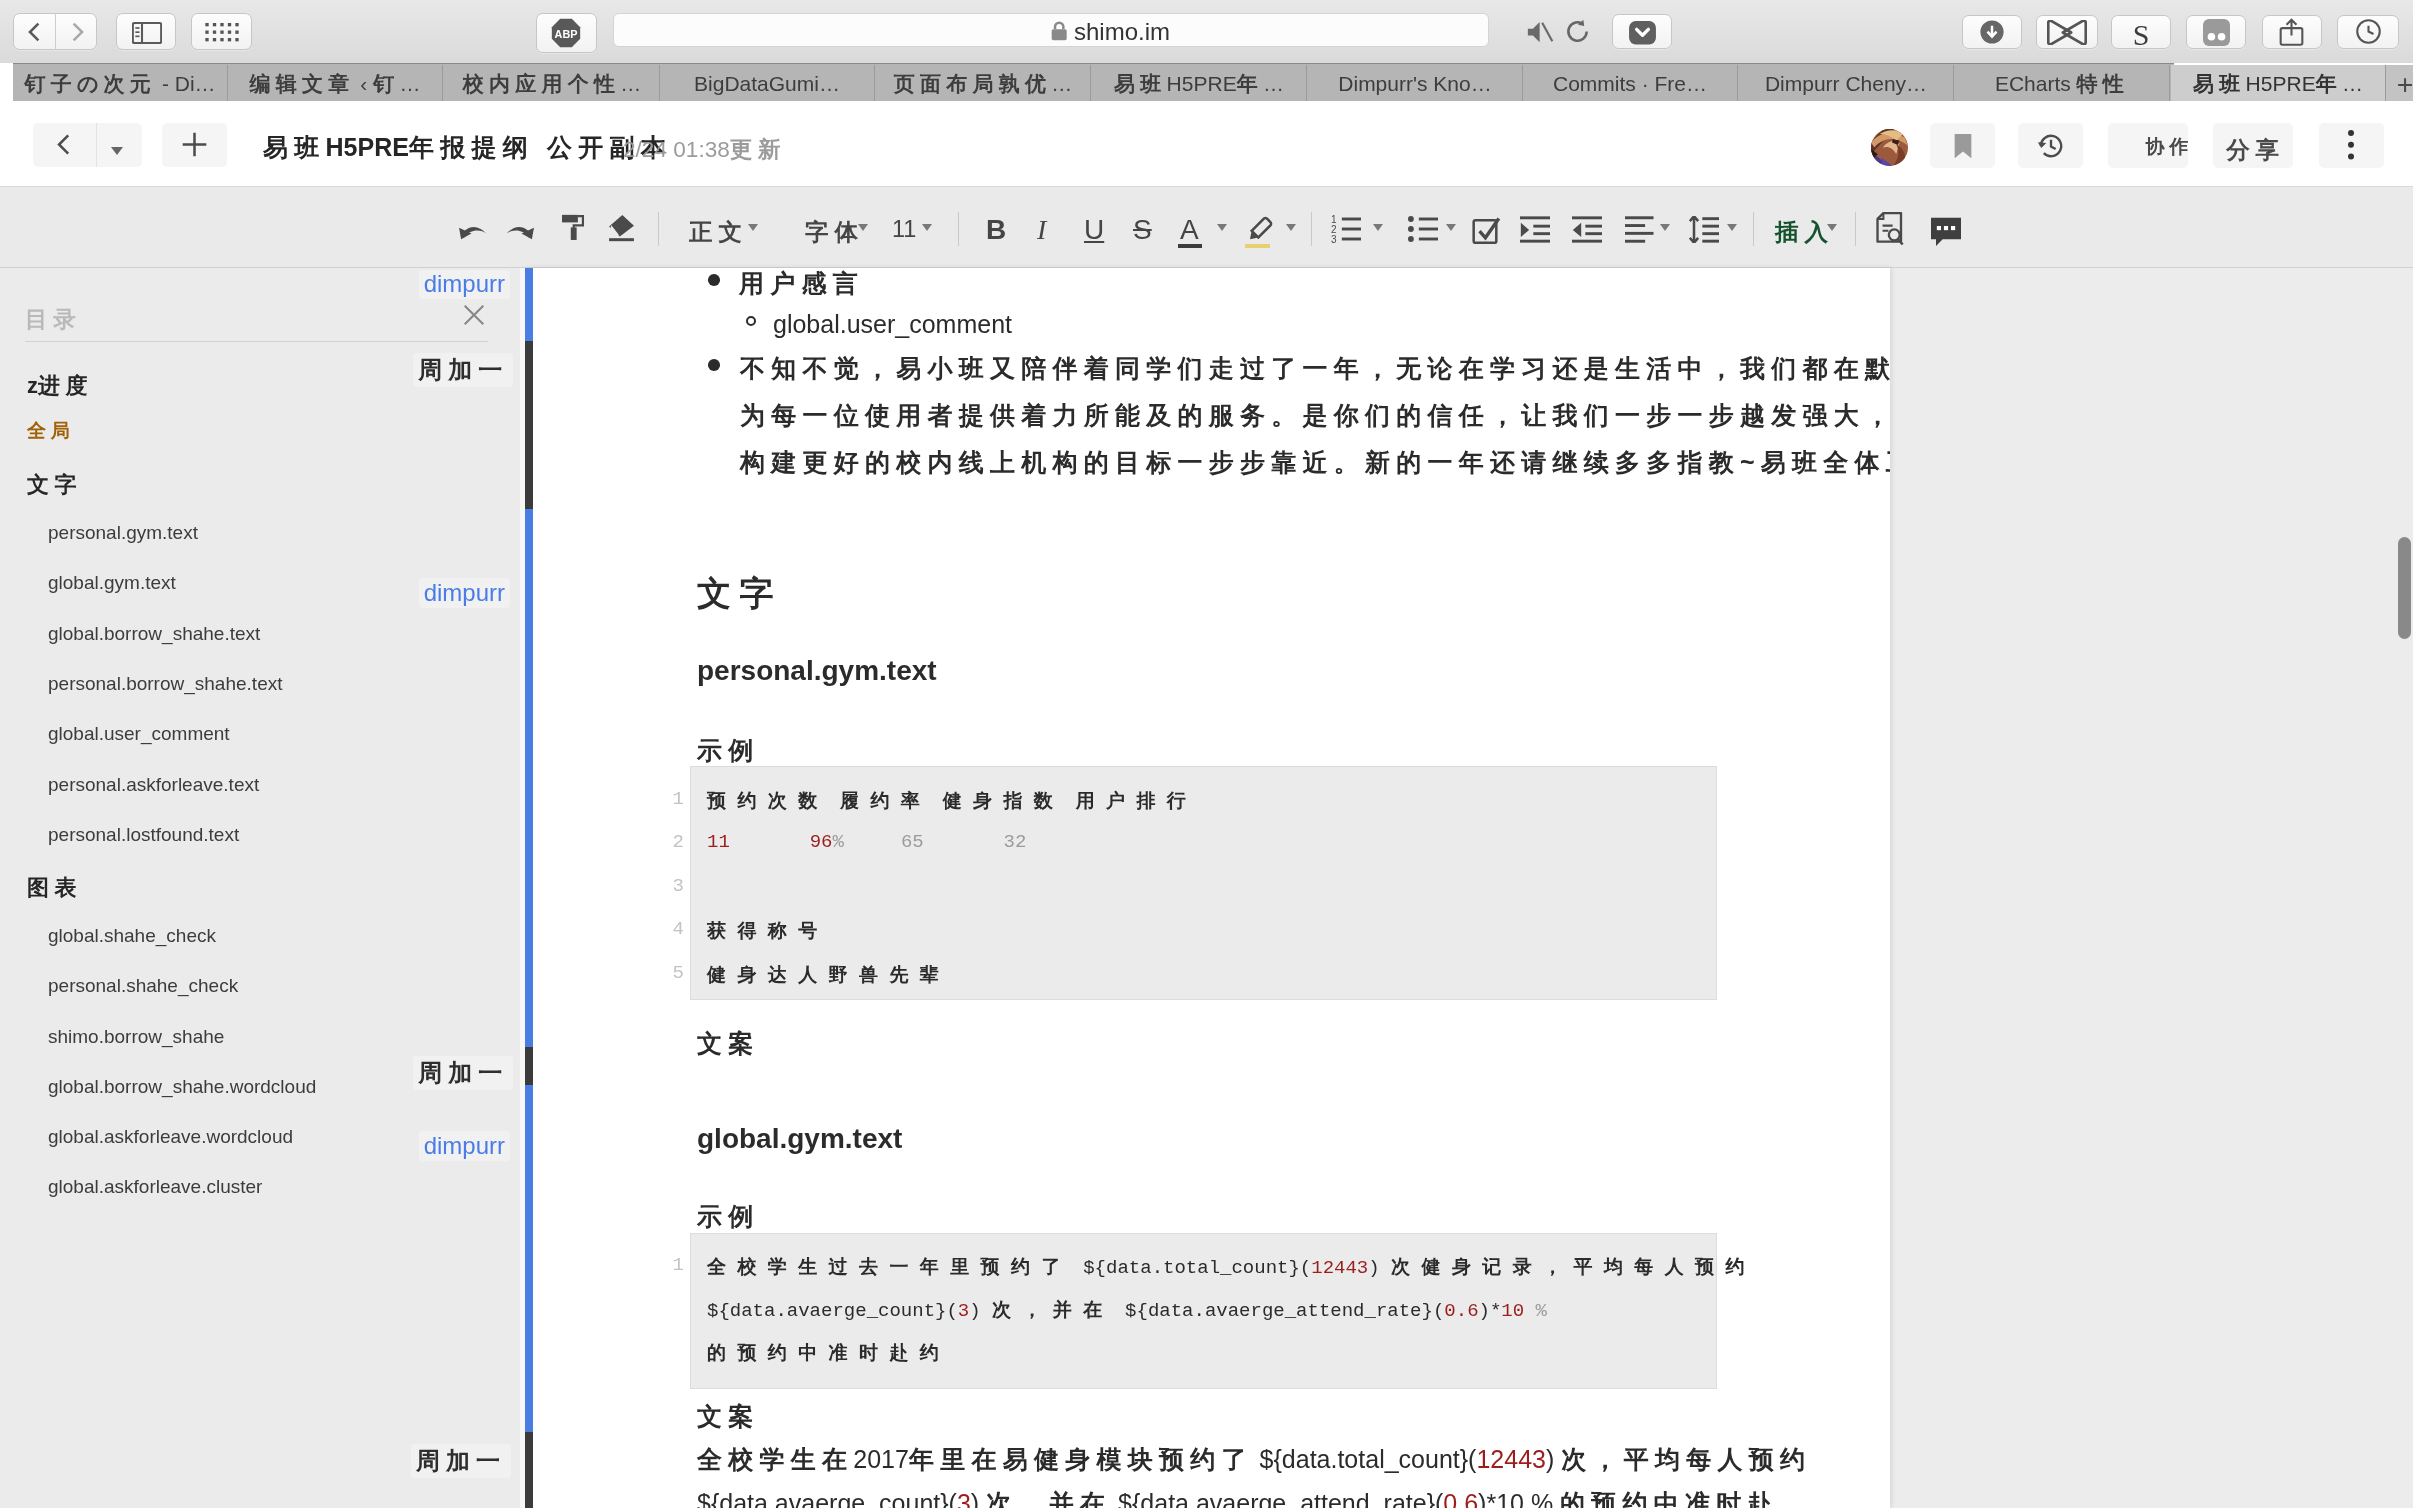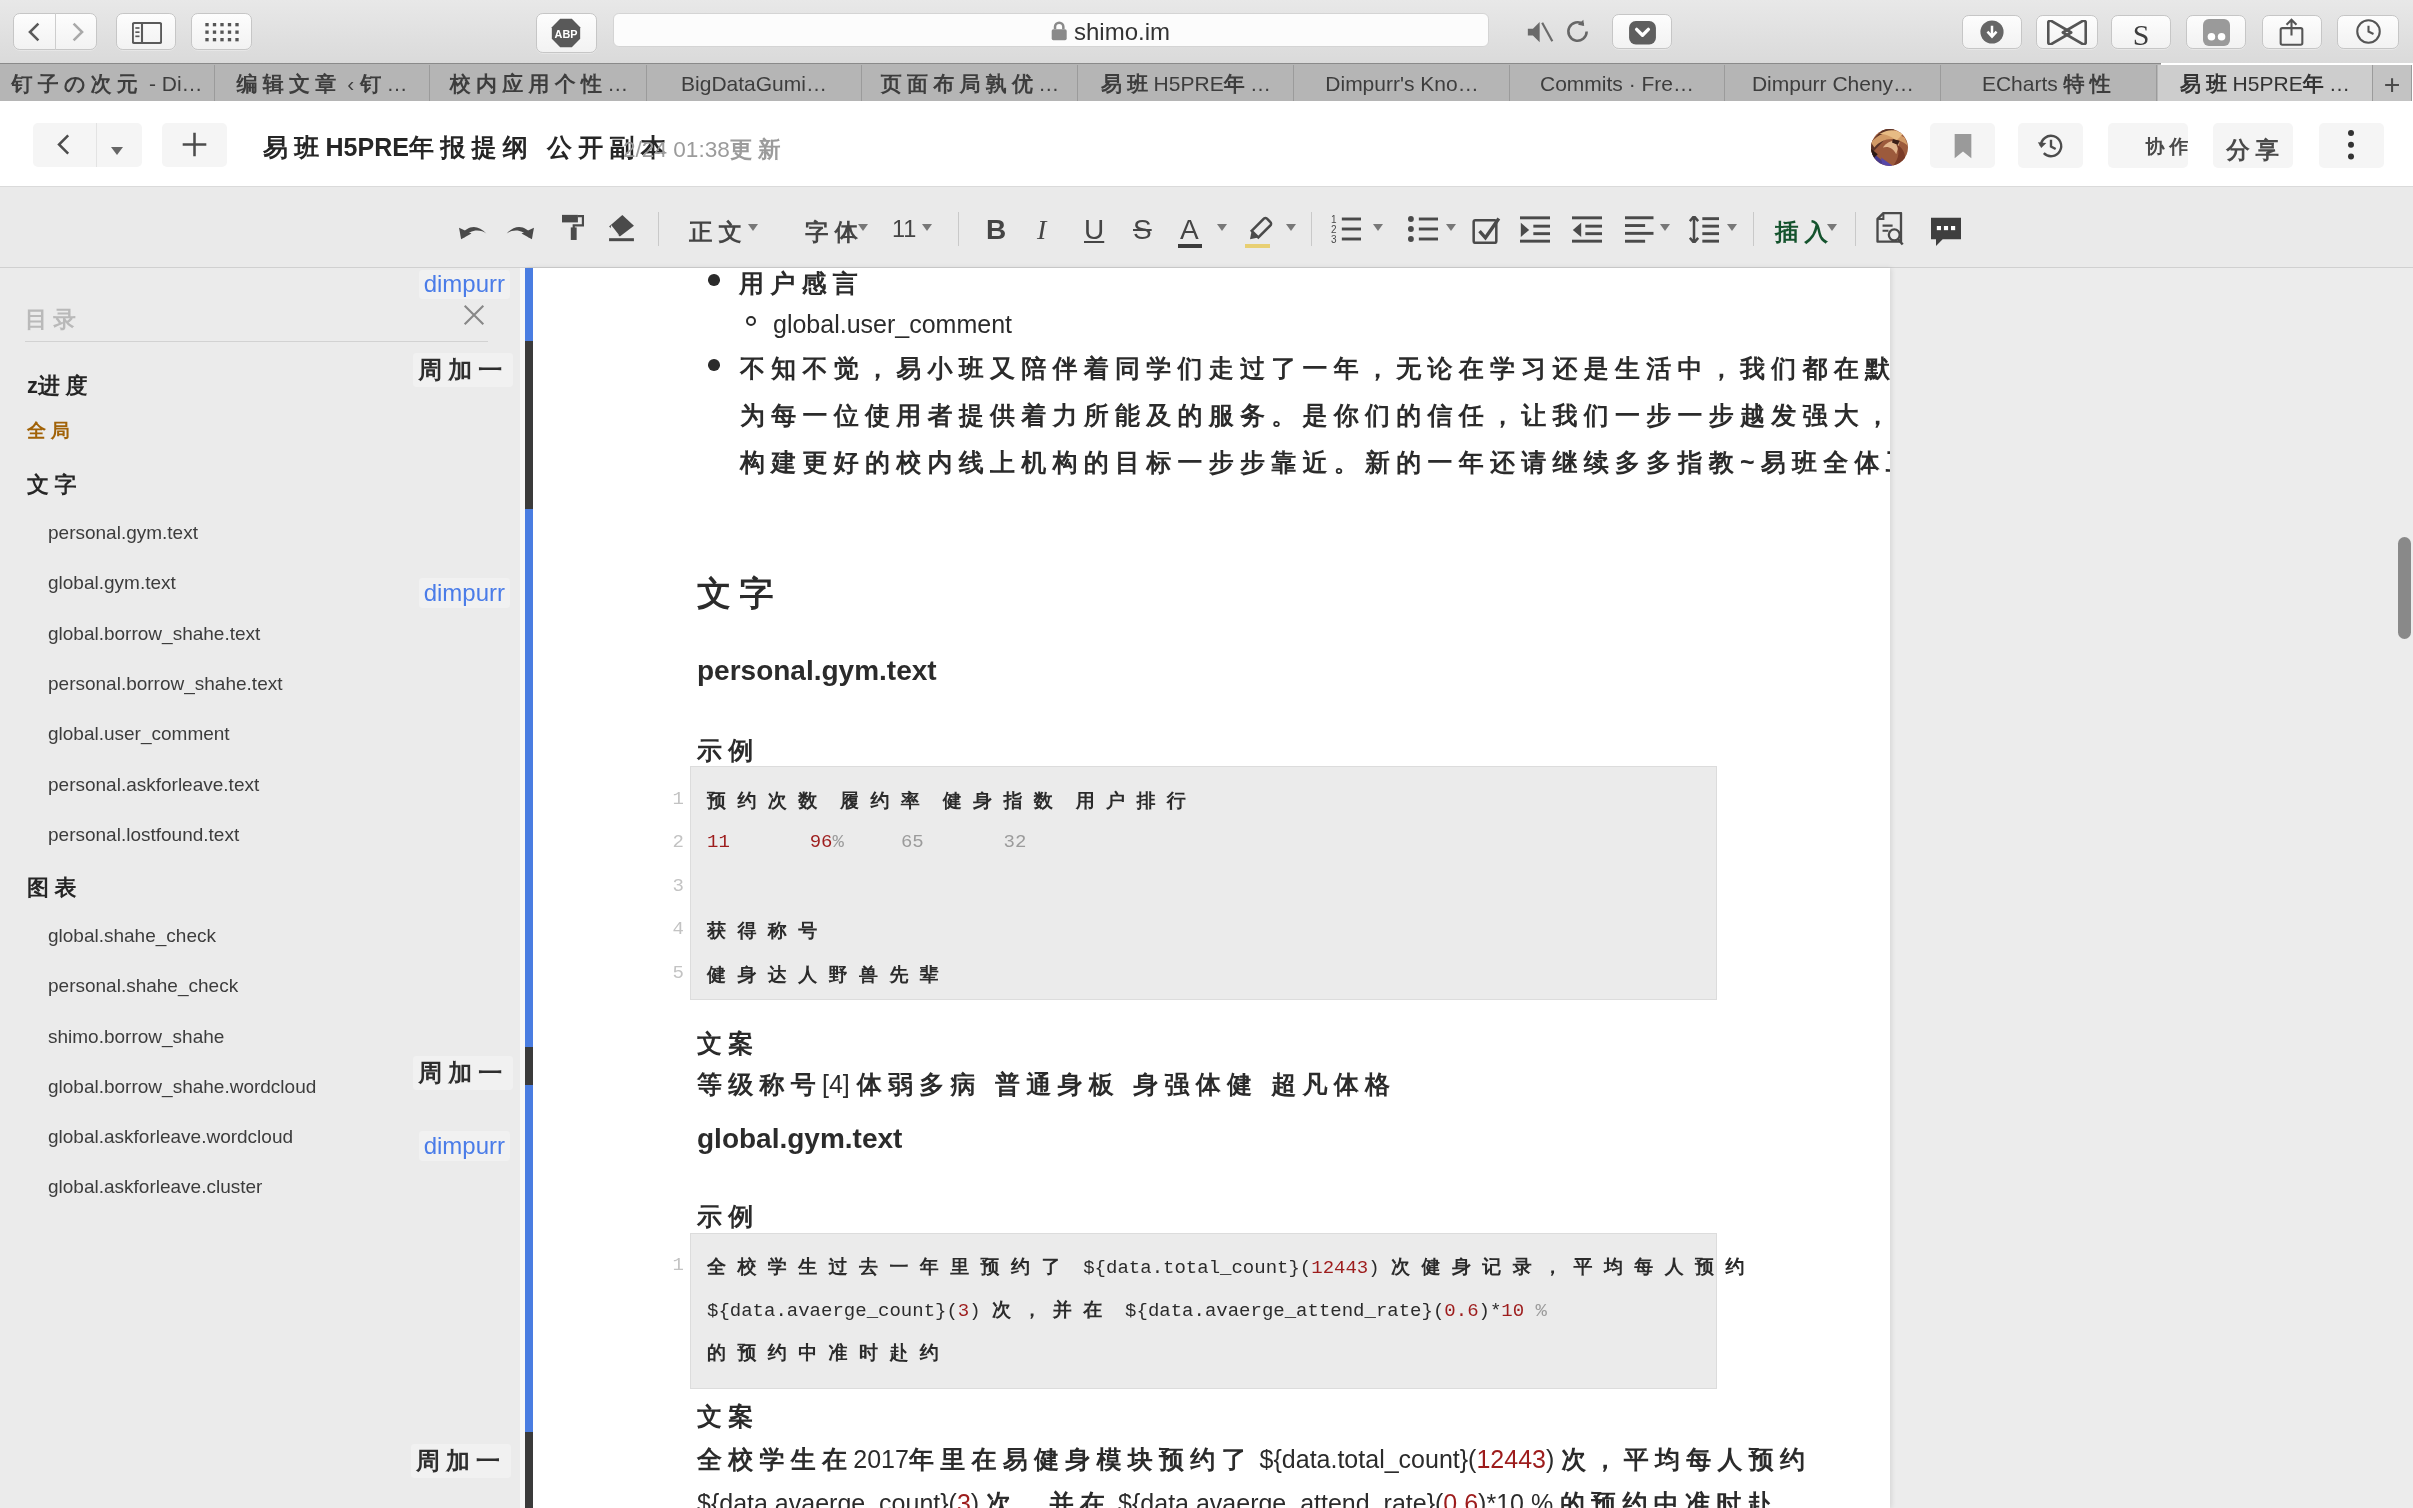--- a/index.html
+++ b/index.html
@@ -4,21 +4,21 @@
 *{margin:0;padding:0;box-sizing:border-box}
 html,body{width:2413px;height:1508px;overflow:hidden;font-family:"Liberation Sans",sans-serif;-webkit-font-smoothing:antialiased}
 #page{position:relative;width:2413px;height:1508px;background:#fff}
 .abs{position:absolute}
 .c{letter-spacing:.25em;font-weight:bold}
 .mc{letter-spacing:.6em;font-weight:bold}
 
 #chrome{position:absolute;left:0;top:0;width:2413px;height:63px;background:linear-gradient(#e8e8e8,#dadada)}
 .cbtn{position:absolute;background:linear-gradient(#fdfdfd,#f2f2f2);border:0.8px solid #c6c6c6;border-radius:6.7px;box-shadow:0 0.8px 0 rgba(255,255,255,.4)}
 
-#tabs{position:absolute;left:0;top:63px;width:2161px;height:39px;background:#b5b5b5;border-top:0.8px solid #8a8a8a}
+#tabs{position:absolute;left:13px;top:63px;width:2161px;height:39px;background:#b5b5b5;border-top:0.8px solid #8a8a8a}
 .tab{position:absolute;top:0.8px;height:38px;line-height:38px;text-align:center;font-size:21px;color:#3d3d3d;border-right:0.8px solid #9b9b9b;overflow:hidden;white-space:nowrap}
 
 #dochdr{position:absolute;left:0;top:101px;width:2413px;height:85px;background:#fff}
 .hbtn{position:absolute;background:#f5f5f5;border-radius:5px}
 
 #fmtbar{position:absolute;left:0;top:186px;width:2413px;height:82px;background:#eaeaea;border-top:0.8px solid #dadada;border-bottom:0.8px solid #d0d0d0}
 
 #work{position:absolute;left:0;top:268px;width:2413px;height:1240px;background:#ececec}
 #sheet{position:absolute;left:525px;top:0;width:1365px;height:1240px;background:#fff;box-shadow:1.7px 0 5px rgba(0,0,0,.10)}
 #toc{position:absolute;left:0;top:0;width:520px;height:1240px;background:#ebebeb}
@@ -343,21 +343,20 @@
     <div class="t mono" style="top:520px"><span class="mc">预约次数</span> <span class="mc">履约率</span> <span class="mc">健身指数</span> <span class="mc">用户排行</span></div>
     <div class="t mono" style="top:563px;white-space:pre"><span class="red">11</span>       <span class="red">96</span><span class="gry">%</span>     <span class="gry">65</span>       <span class="gry">32</span></div>
     <div class="t mono" style="top:650px"><span class="mc">获得称号</span></div>
     <div class="t mono" style="top:694px"><span class="mc">健身达人野兽先辈</span></div>
     <div class="lno" style="top:520px">1</div>
     <div class="lno" style="top:563px">2</div>
     <div class="lno" style="top:607px">3</div>
     <div class="lno" style="top:650px">4</div>
     <div class="lno" style="top:694px">5</div>
     <div class="t ul2 c" style="top:759px">文案</div>
-    <div class="t" style="top:800px"><span class="c">等级称号</span>[4] <span class="c">体弱多病 普通身板 身强体健 超凡体格</span></div>
     <div class="t" style="top:855px;font-size:28px;font-weight:bold">global.gym.text</div>
     <div class="t ul2 c" style="top:932px">示例</div>
     <div class="codebg" style="top:965px;height:156px"></div>
     <div class="lno" style="top:986px">1</div>
     <div class="t mono" style="top:986px"><span class="mc">全校学生过去一年里预约了</span> ${data.total_count}(<span class="red">12443</span>) <span class="mc">次健身记录，平均每人预约</span></div>
     <div class="t mono" style="top:1029px">${data.avaerge_count}(<span class="red">3</span>) <span class="mc">次，并在</span> ${data.avaerge_attend_rate}(<span class="red">0.6</span>)*<span class="red">10</span> <span class="gry">%</span></div>
     <div class="t mono" style="top:1072px"><span class="mc">的预约中准时赴约</span></div>
     <div class="t ul2 c" style="top:1132px">文案</div>
     <div class="t" style="top:1175px"><span class="c">全校学生在</span>2017<span class="c">年里在易健身模块预约了</span> ${data.total_count}(<span class="red">12443</span>) <span class="c">次，平均每人预约</span></div>
     <div class="t" style="top:1219px">${data.avaerge_count}(<span class="red">3</span>) <span class="c">次，并在</span> ${data.avaerge_attend_rate}(<span class="red">0.6</span>)*10 % <span class="c">的预约中准时赴</span></div>

